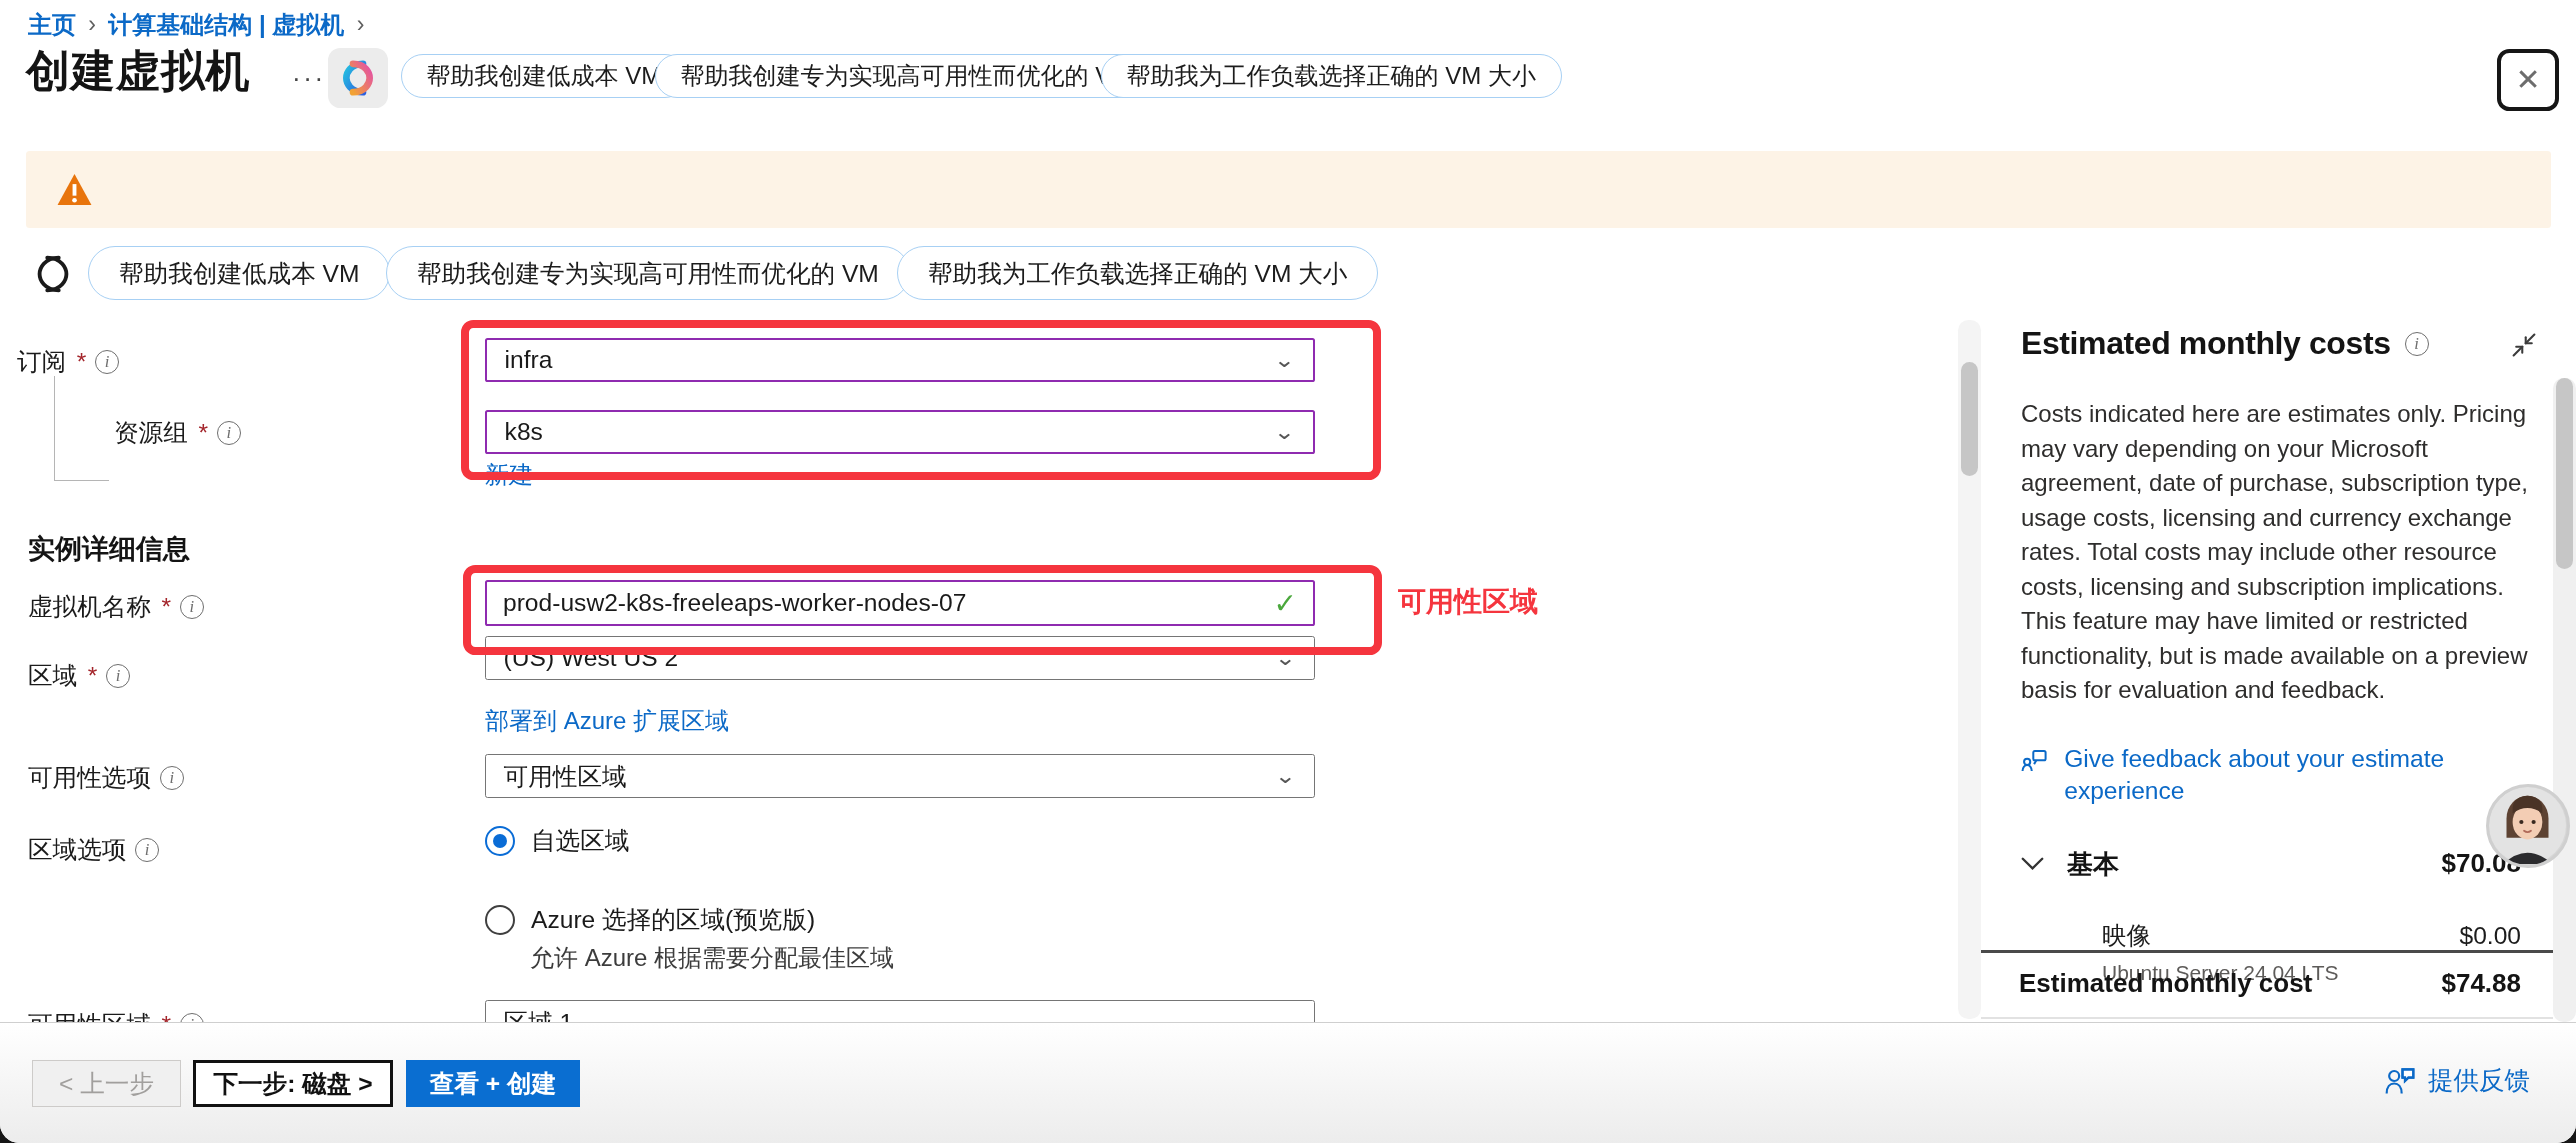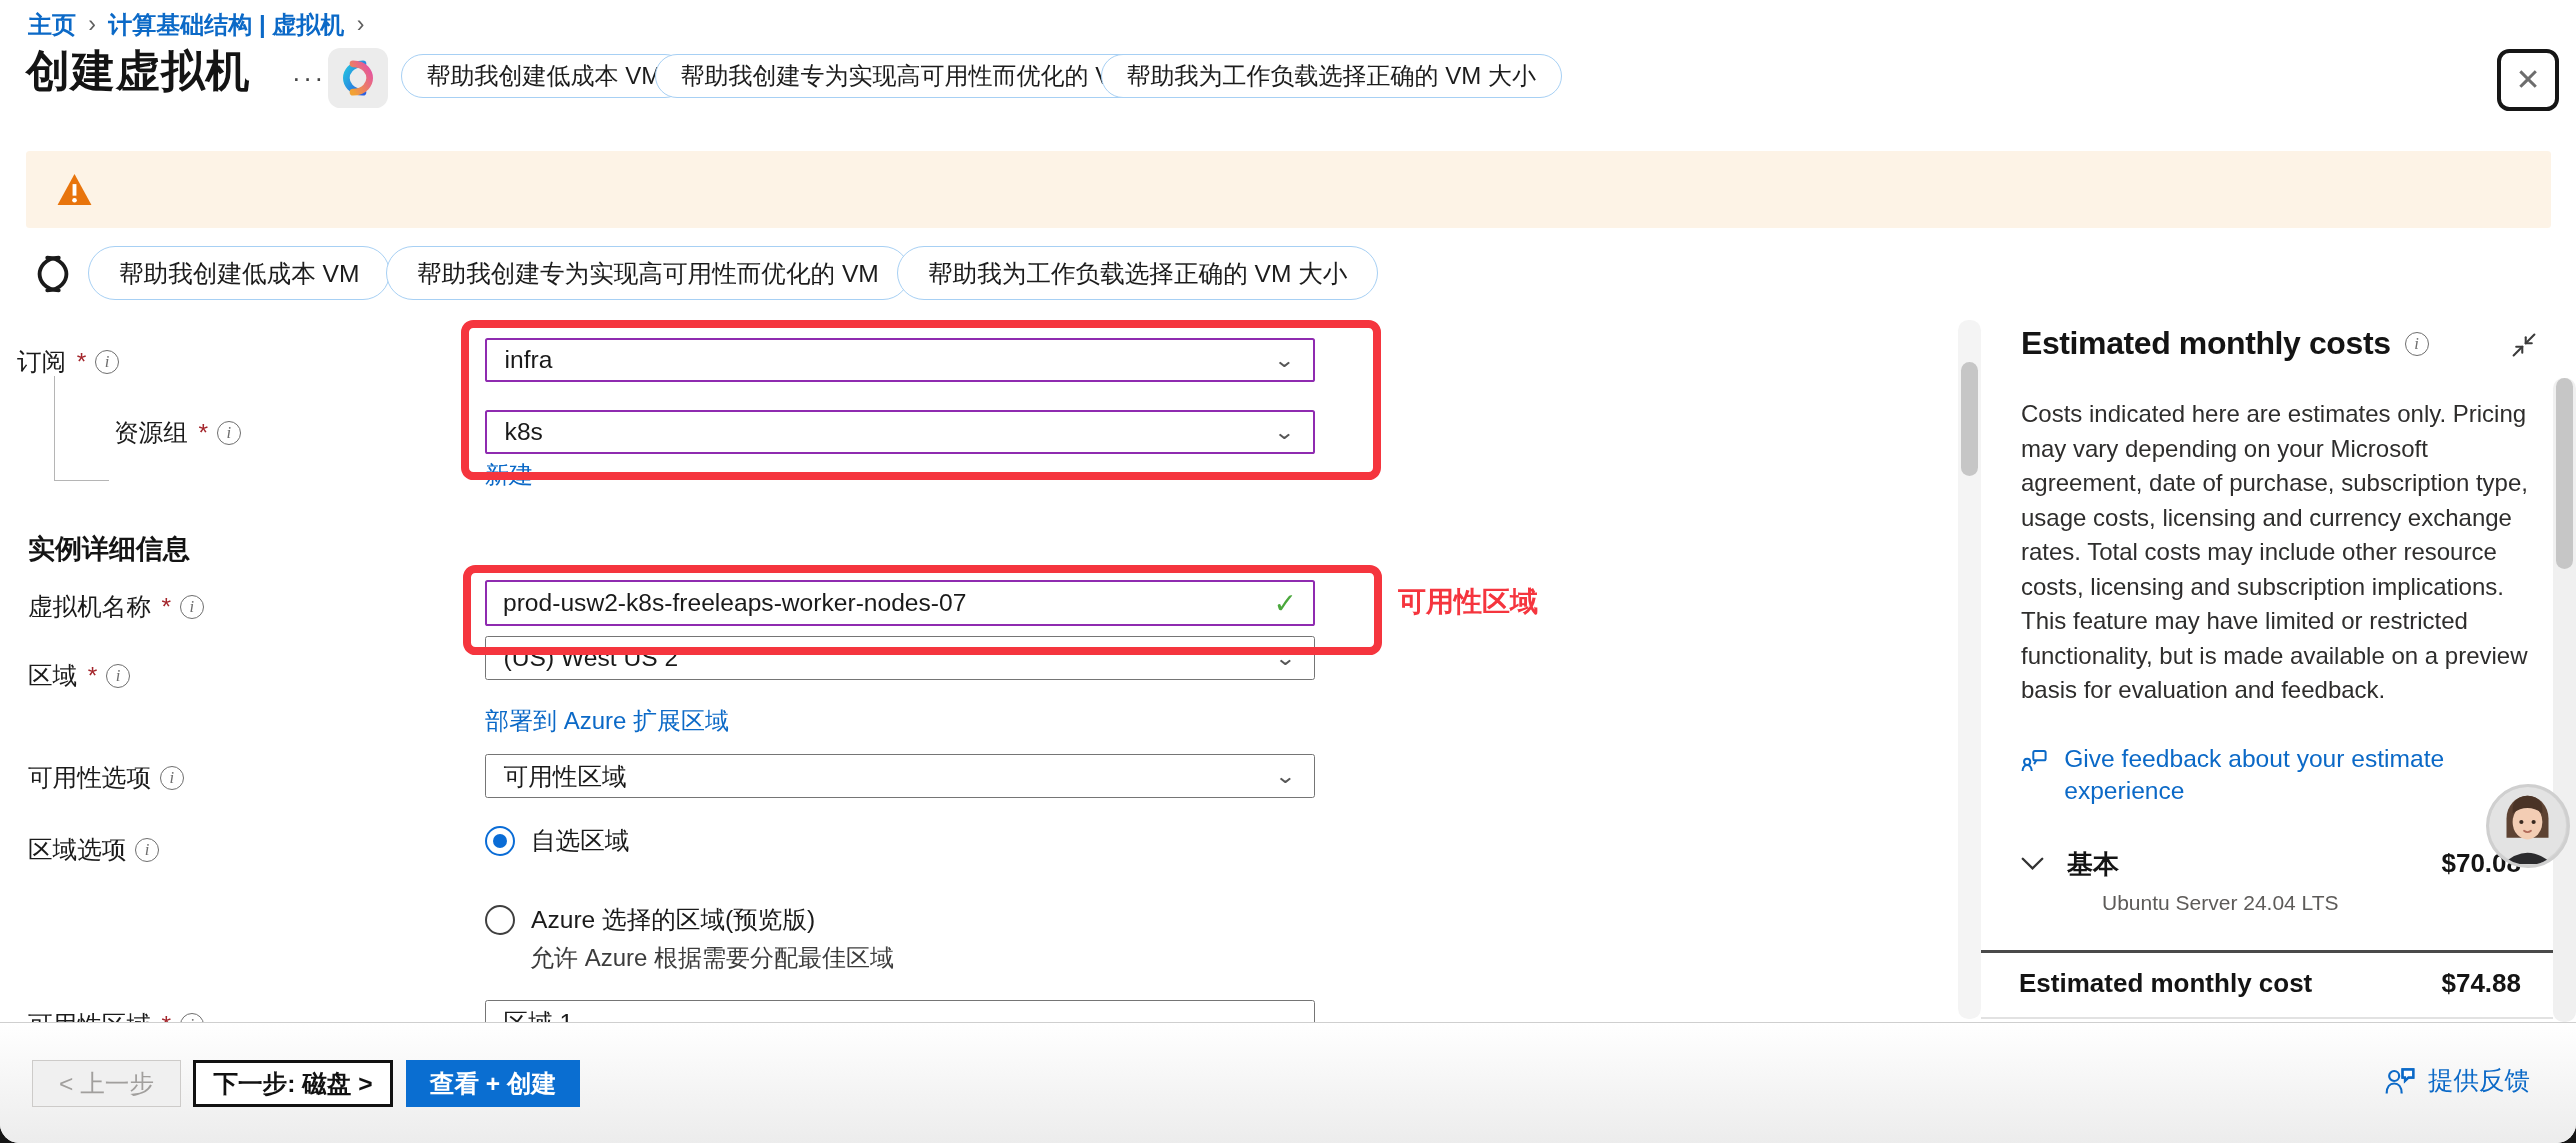--- a/index.html
+++ b/index.html
@@ -256,20 +256,24 @@
         <span class="grp-left">
           <svg width="23" height="16" viewBox="0 0 26 18" fill="none" stroke="#333" stroke-width="2.6" stroke-linecap="round">
               <path d="M2 3 L13 14 L24 3"></path>
             </svg>
           <span class="grp-name">基本</span>
         </span>
         <span class="grp-amt">$70.08</span>
       </div>
 
 
+      <div class="cost-row" style="margin-top:37px;padding-left:81px;">
+        <span class="item-name">映像</span>
+        <span class="item-amt">$0.00</span>
+      </div>
       <div class="item-sub" style="padding-left:81px;">Ubuntu Server 24.04 LTS</div>
     </div>
   </div>
 
   <div class="hr-dark"></div>
   <div class="total-row" style="position:absolute;left:2019px;top:968px;width:502px;">
     <span class="total-label">Estimated monthly cost</span>
     <span class="total-amt">$74.88</span>
   </div>
   <div class="hr-light"></div>

